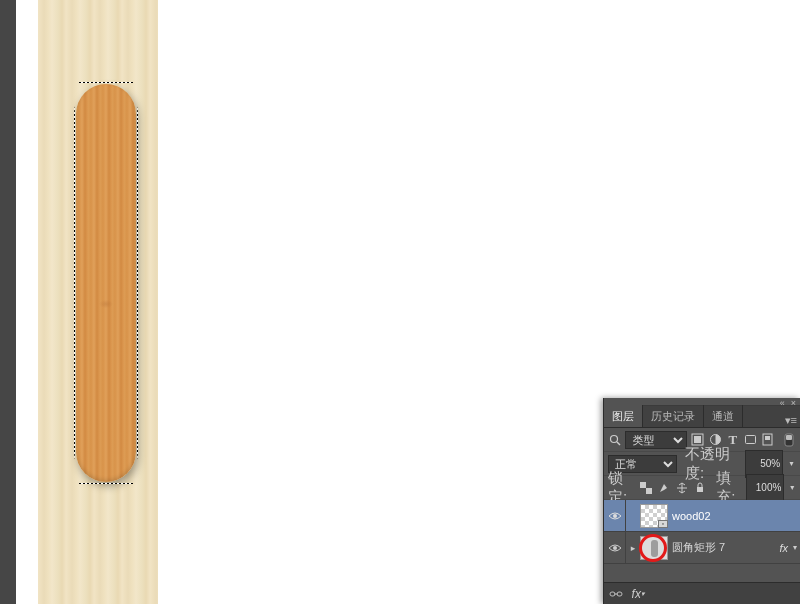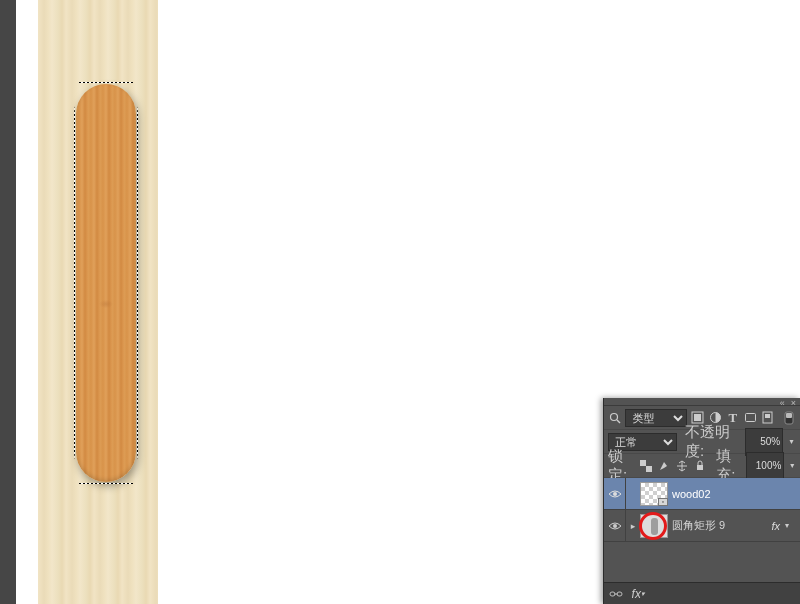--- a/index.html
+++ b/index.html
@@ -198,21 +198,21 @@
   .layer-list {
     flex:1;
     overflow:hidden;
     background:#535353;
   }
   .layer-row {
     display:flex;
     align-items:center;
     height:32px;
     border-bottom:1px solid #414141;
-    padding-right:8px;
+    padding-right:0;
   }
   .layer-row.selected { background:#6b85ad; color:#fff; }
   .eye-col {
     width:22px;
     display:flex;align-items:center;justify-content:center;
     border-right:1px solid #414141;
     height:100%;
     font-size:12px;
   }
   .twisty {
@@ -300,20 +300,27 @@
   <small>jiaocheng.chazidian.net</small>
 </div>
 
 <div class="panel">
 
   <div class="panel-top">
     <span>«</span>
     <span>×</span>
   </div>
 
+  <div class="tabs">
+    <div class="tab active">图层</div>
+    <div class="tab">历史记录</div>
+    <div class="tab">通道</div>
+    <div class="spacer"></div>
+    <div class="menu">▾≡</div>
+  </div>
 
   <div class="row">
     <span class="icon-btn">
       <svg width="12" height="12" viewBox="0 0 12 12">
           <circle cx="5" cy="5" r="3.5" fill="none" stroke="#ccc" stroke-width="1.2"></circle>
           <line x1="8" y1="8" x2="11" y2="11" stroke="#ccc" stroke-width="1.4"></line>
         </svg>
     </span>
     <select class="dropdown" style="width:72px">
       <option>类型</option>
@@ -413,21 +420,21 @@
     <div class="layer-row" style="position:relative">
       <div class="eye-col">
         <svg width="14" height="10" viewBox="0 0 14 10">
             <path d="M1 5 Q7 -1 13 5 Q7 11 1 5 Z" fill="none" stroke="#ccc"></path>
             <circle cx="7" cy="5" r="2" fill="#ccc"></circle>
           </svg>
       </div>
       <span class="twisty">▸</span>
       <div class="thumb vector"></div>
       <div class="red-circle"></div>
-      <span class="layer-name">圆角矩形 9</span>
+      <span class="layer-name">圆角矩形 7</span>
       <span class="fx">fx</span>
       <span class="tri">▾</span>
     </div>
 
 
   </div>
 
   <div class="footer">
     <span class="icon-btn">
       <svg width="14" height="10" viewBox="0 0 14 10">

